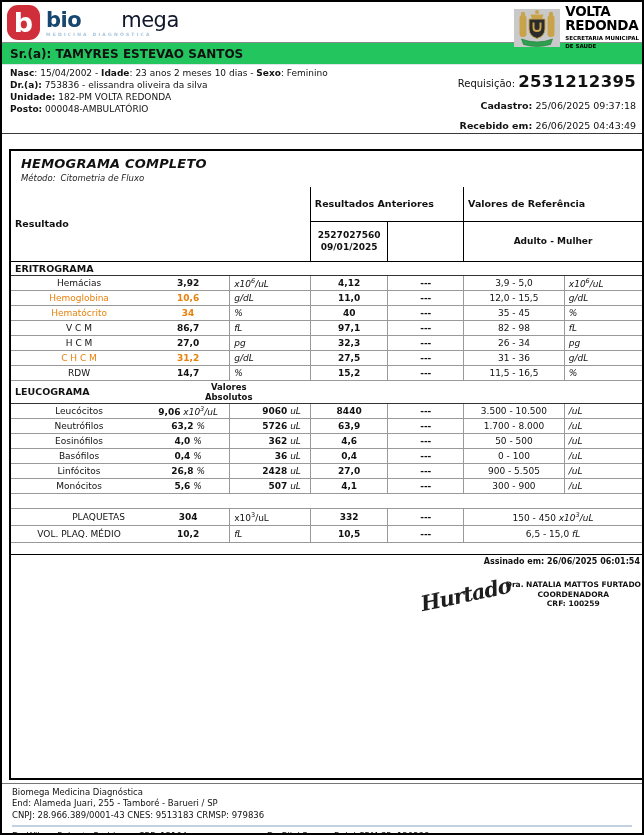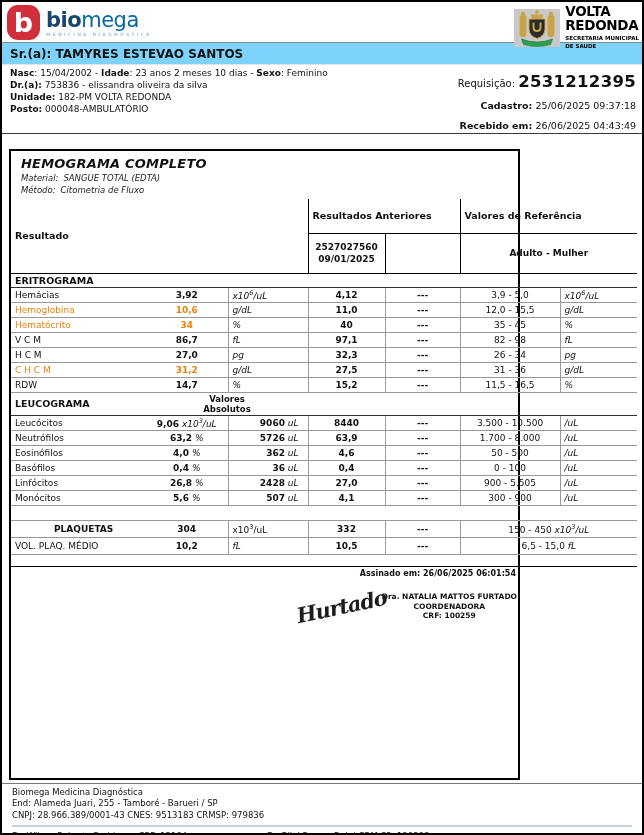--- a/index.html
+++ b/index.html
@@ -9,74 +9,74 @@
     border:2px solid #000; background:#fff; overflow:hidden;
     font-family:"DejaVu Sans","Liberation Sans",sans-serif; color:#111;
   }
   
   .logos { display:flex; justify-content:space-between; align-items:flex-start; height:40px; padding:2px 3px 0 3px; }
   .bm { display:flex; align-items:flex-start; gap:6px; padding:1px 2px; }
   .bm-badge { width:33px; height:35px; background:#cf2e3a; border-radius:11px;
     color:#fff; font-weight:bold; font-size:27px; display:flex; align-items:center; justify-content:center; line-height:1; }
   .bm-word { line-height:1; padding-top:5px; }
   .bm-bio { color:#17466f; font-weight:bold; font-size:21px; letter-spacing:-0.5px; }
-  .bm-mega { color:#0369a1; font-size:21px; letter-spacing:-0.5px; }
+  .bm-mega { color:#0f172a; font-size:21px; letter-spacing:-0.5px;margin-left:40px; }
   .bm-tag { color:#a7c4de; font-size:4.5px; letter-spacing:2.2px; margin-top:2px; font-weight:bold; }
   .vr { display:flex; align-items:center; gap:5px; padding-top:1px; }
   .vr-text { line-height:1; }
   .vr-name { font-weight:bold; font-size:13.5px; line-height:1.02; letter-spacing:-0.3px; color:#000; }
   .vr-sub { font-weight:bold; font-size:5.5px; line-height:1.25; margin-top:2px; color:#000; }
   .rule1 { border-top:1px solid #8a8a8a; }
   
-  .name-bar { background:#7dd3fc; padding:4px 8px 3px 8px; font-weight:bold; font-size:12px; border-bottom:1px solid #e0e5ea; }
+  .name-bar { background:#22c55e; padding:4px 8px 3px 8px; font-weight:bold; font-size:12px; border-bottom:1px solid #e0e5ea; }
   .info { display:flex; justify-content:space-between; padding:3px 6px 0 8px; }
   .info-left { font-size:9px; line-height:1.33; }
   .info-left b { font-weight:bold; }
   .info-right { text-align:right; font-size:9.5px; padding-top:4px; }
   .req-line { white-space:nowrap; }
   .req-label { font-weight:normal; font-size:10px; }
   .req-num { font-weight:bold; font-size:16.5px; letter-spacing:0.3px; }
   .meta-line { margin-top:9px; white-space:nowrap; }
   .meta-line b { font-weight:bold; }
   .rule2 { position:absolute; top:131px; left:0; right:0; border-top:1px solid #3a3a3a; }
   
-  .content-box { position:absolute; top:147px; left:7px; width:511px; height:631px; border:2px solid #000; background:#fff; }
+  .content-box { position:absolute; top:147px; left:7px; width:635px; height:631px; border:2px solid #000; background:#fff; }
   .rep-head { padding:5px 10px 4px 10px; }
   .rep-title { font-weight:bold; font-style:italic; font-size:13px; letter-spacing:0.2px; }
   .rep-line { font-style:italic; font-size:8.5px; margin-top:2px; color:#222; }
   .rep-line .lbl { margin-right:5px; }
   
   table { border-collapse:collapse; width:100%; table-layout:fixed; }
   td, th { border:1px solid #999; font-size:9px; padding:1px 4px; vertical-align:middle; color:#111; overflow:hidden; }
   td:first-child, th:first-child { border-left:none; }
   td:last-child, th:last-child { border-right:none; }
   thead th, thead td { border-color:#000; }
   thead tr:first-child th { border-top:none; }
   .h-main { font-weight:bold; font-size:9.5px; text-align:left; height:34px; }
   .h-sub { font-weight:bold; font-size:9px; text-align:center; height:40px; line-height:1.35; }
   .sec-row td { border-left:none; border-right:none; border-top:1px solid #333; border-bottom:1px solid #333; }
   .sec-title { font-weight:bold; font-size:9.5px; text-align:left; }
   .abs-h { font-weight:bold; font-size:8.5px; text-align:center; line-height:1.2; }
   tr.data-row { height:15px; }
   tr.tall { height:17px; }
-  .c-name { text-align:left; border-right:none; }
+  .c-name { text-align:center; border-right:none; }
   .c-val { text-align:center; font-weight:bold; border-left:none; }
   .c-val .unit { font-weight:normal; }
   .unit { font-style:italic; }
   .unit.upright { font-style:normal; }
   .unit sup, .c-val sup { font-size:6.5px; }
   .c-unit { text-align:left; }
   .c-abs { text-align:right; padding-right:9px; }
   .c-abs .n { font-weight:bold; }
   .c-prev { text-align:center; font-weight:bold; }
   .c-ref { text-align:center; }
   .c-refu { text-align:left; }
   .c-refc { text-align:center; }
   .hl { color:#e8820d; }
-  .bname { font-weight:bold;padding-left:43px; }
+  .bname { font-weight:normal;padding-left:43px; }
   tr.spacer td { border-left:none; border-right:none; }
   tr.sp-md { height:15px; }
   tr.sp-end { height:12px; }
   tr.sp-end td { border-bottom:1px solid #000; }
   
   .signed { text-align:right; font-weight:bold; font-size:8px; padding:2px 2px 0 0; }
   .sig-row { display:flex; justify-content:flex-end; align-items:flex-start; margin-top:14px; padding-right:1px; }
   .scribble { font-family:"DejaVu Serif","Liberation Serif",serif; font-style:italic; font-weight:bold;
     font-size:21px; transform:rotate(-12deg); margin-right:-6px; margin-top:2px; color:#1d1d1d; letter-spacing:-1px; }
   .sig-text { text-align:center; font-weight:bold; font-size:7.5px; line-height:1.3; }
@@ -147,23 +147,20 @@
       <div class="meta-line">
         <b>Recebido em: </b><span>26/06/2025 04:43:49</span>
       </div>
     </div>
   </div>
   <div class="rule2"></div>
 
   <div class="content-box">
     <div class="rep-head">
       <div class="rep-title">HEMOGRAMA COMPLETO</div>
-      <div class="rep-line">
-        <span class="lbl">Material:</span><span>SANGUE TOTAL (EDTA)</span>
-      </div>
       <div class="rep-line">
         <span class="lbl">Método:</span><span>Citometria de Fluxo</span>
       </div>
     </div>
 
     <table>
       <colgroup>
         <col style="width:135px">
           <col style="width:82px">
           <col style="width:80px">

